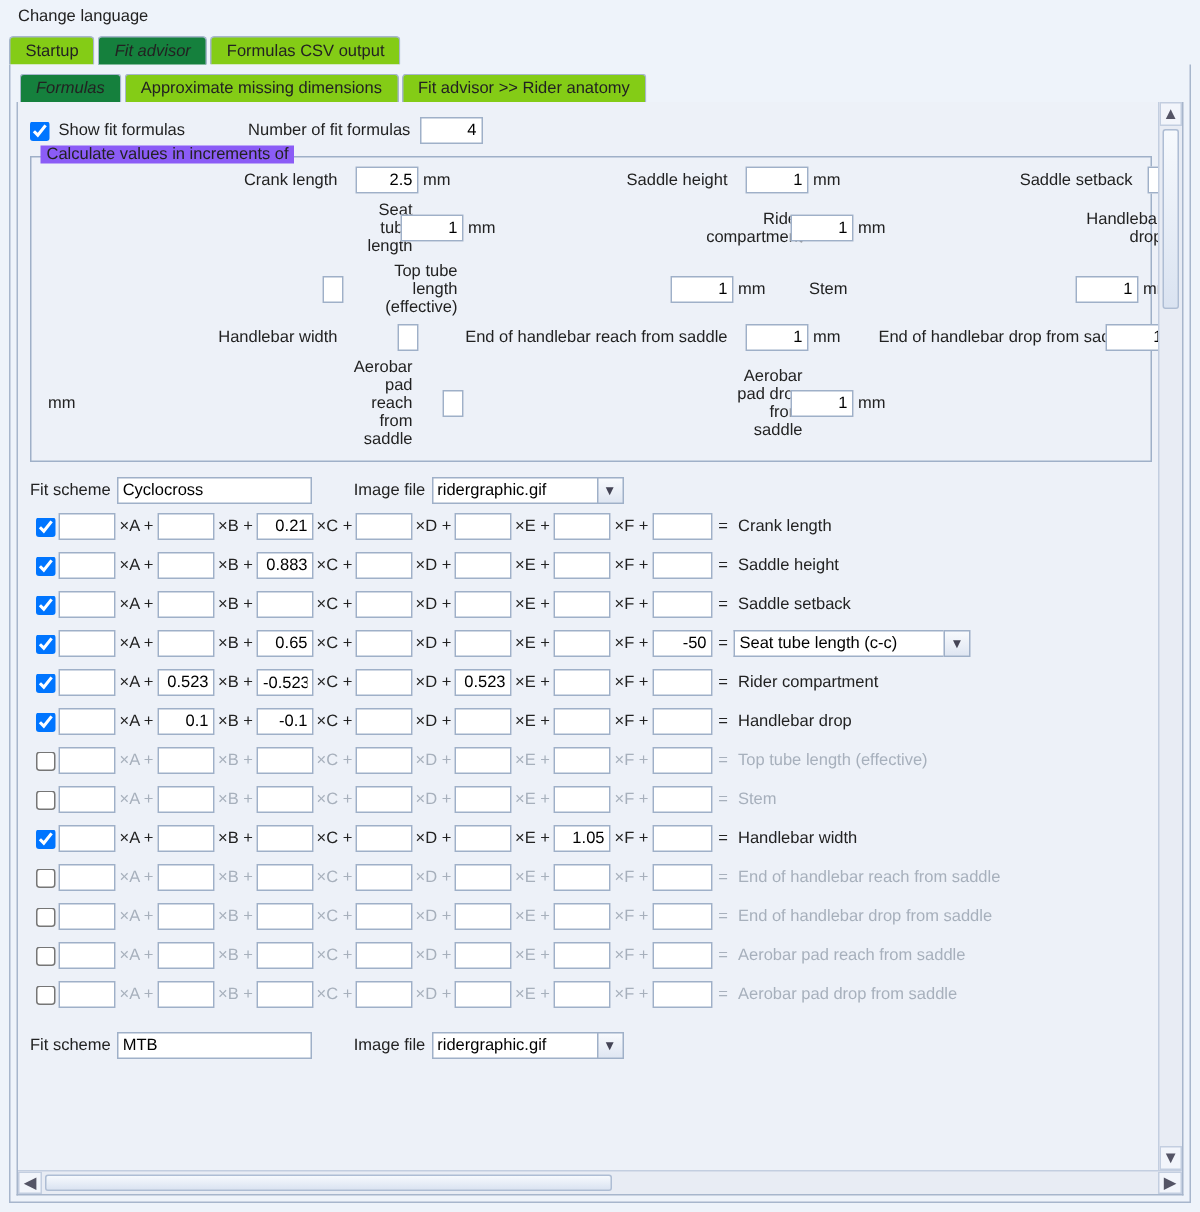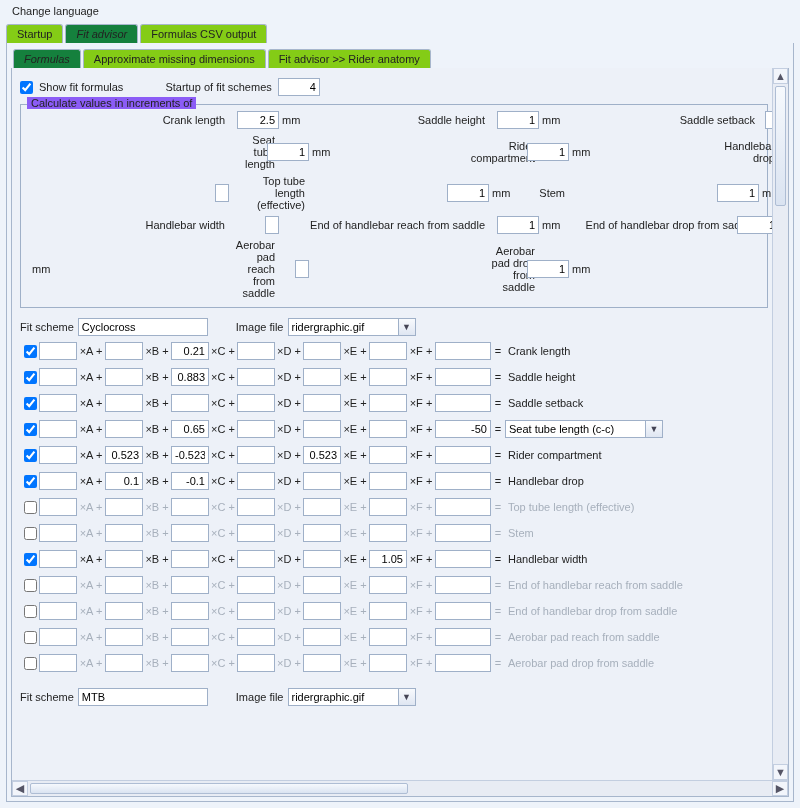--- a/index.html
+++ b/index.html
@@ -34,21 +34,21 @@
 .incgrid .u{ text-align:left; padding-left:3px; justify-self:start;}
 .schemehdr { display:flex; align-items:center; gap:4px; margin:10px 2px 4px 2px;}
 .schemehdr input.txt { text-align:left; width:130px;}
 .selectwrap { display:inline-flex; align-items:center; }
 .selectwrap input.txt{text-align:left; border-right:none;}
 .selectwrap .dbtn{ width:18px; height:18px; border:1px solid #9fb0c8; background:linear-gradient(#f8fafd,#dfe6f2); display:flex;align-items:center;justify-content:center; cursor:pointer; font-size:9px; color:#445;}
 .formula-row { display:flex; align-items:center; gap:2px; margin:4px 0 4px 6px; height:22px;}
 .formula-row.disabled { color:#a7b0bc; }
 .formula-row .coef { width:38px; }
 .formula-row .op { width:24px; text-align:center; display:inline-block;}
-.formula-row .const { width:56px; }
+.formula-row .const { width:40px; }
 .formula-row .eq { width:10px; text-align:center;}
 .formula-row .rlabel { margin-left:3px; }
 .footer { height:40px; display:flex; align-items:center; justify-content:center; }
 .savebtn { padding:5px 36px; background:linear-gradient(#fafcfe,#e3eaf6); border:1px solid #9fb0c8; border-radius:3px; cursor:pointer; font-size:11px;}
 .small-svg{width:16px;height:16px;}
 </style>
 </head>
 <body>
 
 <div class="window">
@@ -69,21 +69,21 @@
       <div class="tab">Approximate missing dimensions</div>
       <div class="tab">Fit advisor &gt;&gt; Rider anatomy</div>
     </div>
 
     <div class="scrollarea">
 
       <div class="toprow">
         <input type="checkbox" checked="" style="">
         <span>Show fit formulas</span>
         <span style="width:30px"></span>
-        <span>Startup of fit schemes</span>
+        <span>Number of fit formulas</span>
         <input class="txt" style="width: 42px;" value="4">
       </div>
 
       <div class="fieldset">
         <span class="legend">Calculate values in increments of</span>
         <div class="incgrid" id="incgrid">
             <div class="lbl">Crank length</div>
             <input class="txt" value="2.5" style="width: 42px;">
             <div class="u">mm</div>
             <div class="lbl">Saddle height</div>

